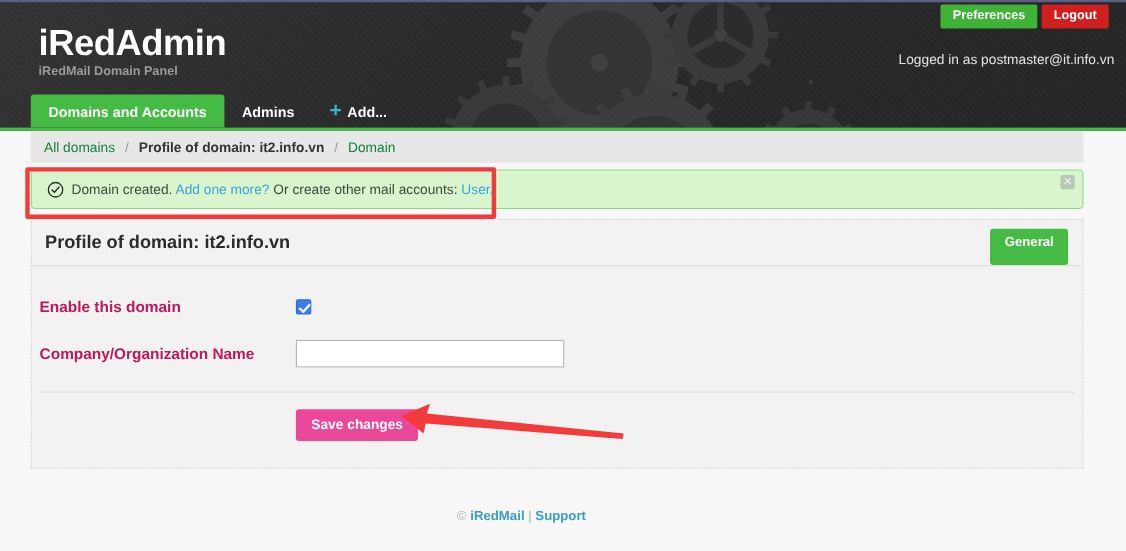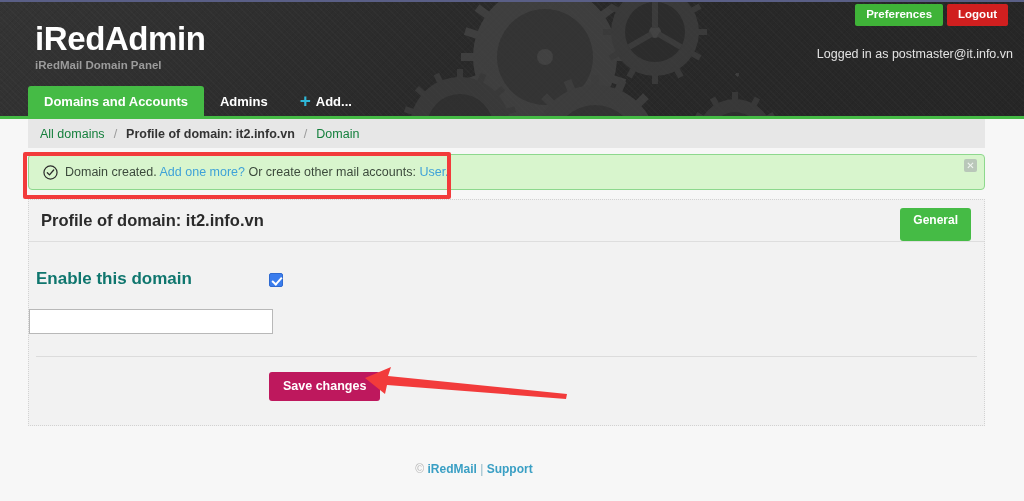--- a/index.html
+++ b/index.html
@@ -240,23 +240,23 @@
   }
   .form-row {
     display: flex;
     align-items: center;
     min-height: 30px;
     margin-bottom: 12px;
   }
   .form-label {
     width: 240px;
     padding-left: 7px;
-    font-size: 17px;
-    font-weight: bold;
-    color: #0f766e;
+    font-size: 14px;
+    font-weight: bold;
+    color: #be185d;
   }
   .form-field { flex: 1; }
   .cb {
     width: 14px; height: 14px;
     appearance: none;
     -webkit-appearance: none;
     background: #3b7ded;
     border: 1px solid #2f6ad0;
     border-radius: 2px;
     position: relative;
@@ -284,21 +284,21 @@
   }
 
   .divider {
     margin: 20px 7px 0 7px;
     border-top: 1px solid #dcdcdc;
   }
   .save-wrap {
     padding: 15px 0 0 240px;
   }
   .save-btn {
-    background: #be185d;
+    background: #ec4899;
     color: #fff;
     font-size: 12.5px;
     font-weight: bold;
     padding: 7px 14px 8px;
     border: 0;
     border-radius: 3px;
     cursor: pointer;
     font-family: "Liberation Sans", sans-serif;
   }
 
@@ -498,20 +498,21 @@
       </div>
 
       <div class="form">
         <div class="form-row">
           <div class="form-label">Enable this domain</div>
           <div class="form-field">
             <input type="checkbox" class="cb" checked="" style="">
           </div>
         </div>
         <div class="form-row">
+          <div class="form-label">Company/Organization Name</div>
           <div class="form-field">
             <input type="text" class="txt" value="" style="">
           </div>
         </div>
 
         <div class="divider"></div>
 
         <div class="save-wrap">
           <button class="save-btn">Save changes</button>
         </div>

